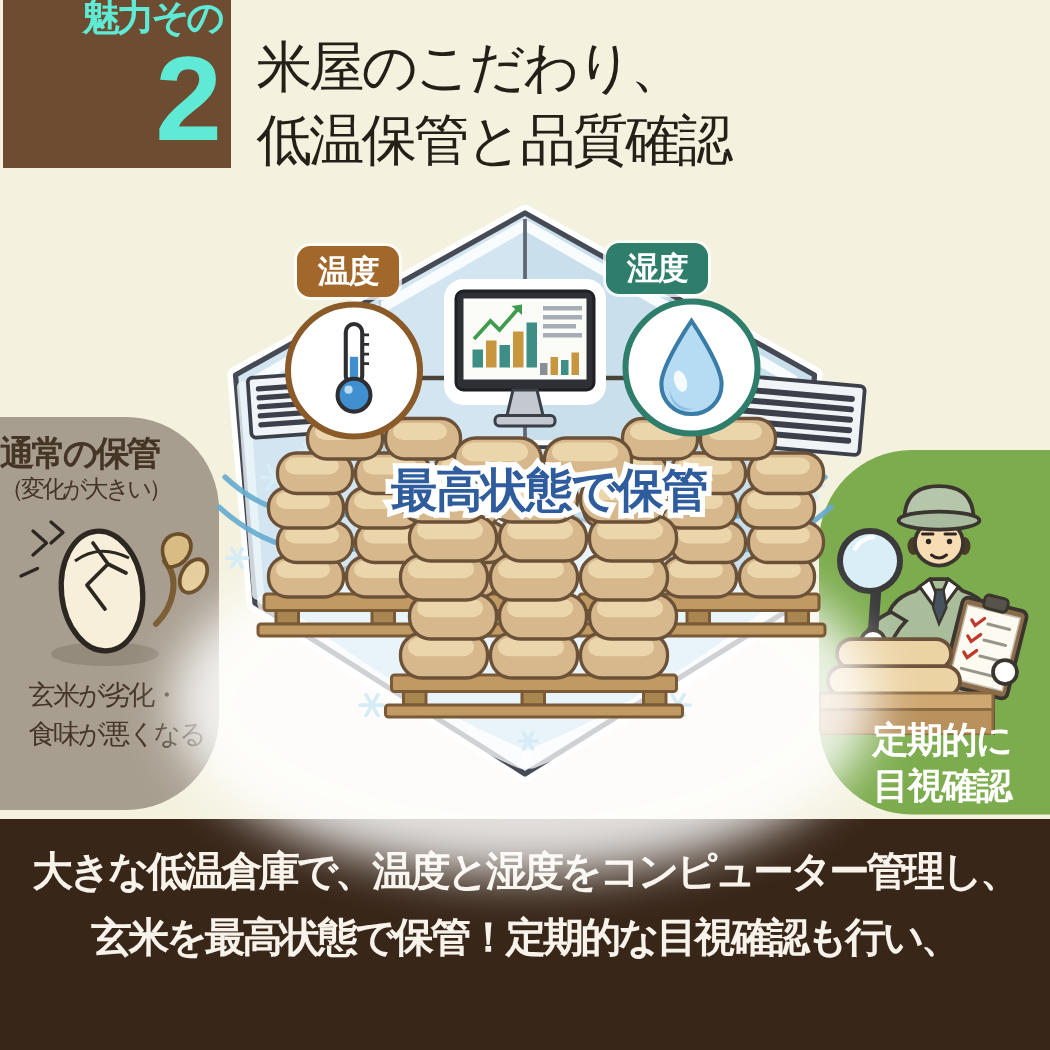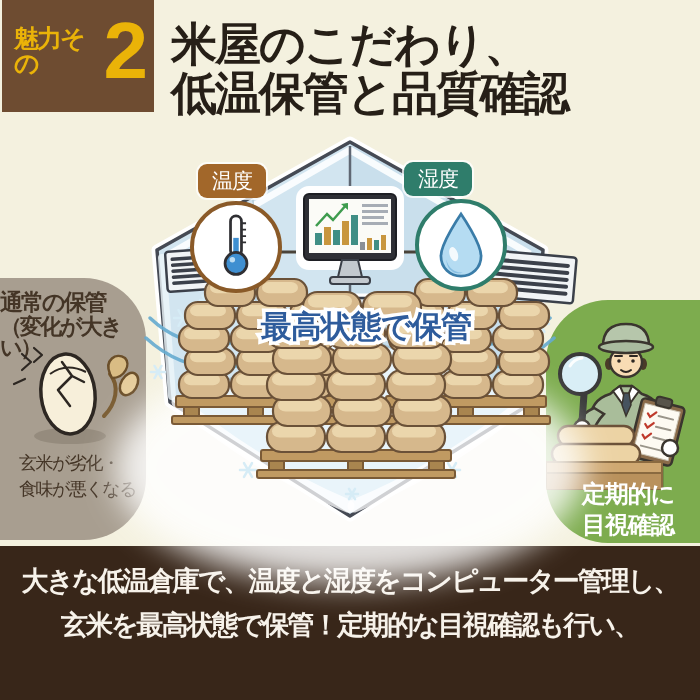--- a/index.html
+++ b/index.html
@@ -7,47 +7,47 @@
     --taupe:#a89e90; --taupe-ink:#443526; --green:#7dac4e;
     --footer-bg:#382619; --footer-ink:#f7f2ea;
     --temp-brown:#a2672a; --teal:#2f7d6b; --caption-blue:#2e5c9c;
   }
   html,body{margin:0;padding:0;background:#888;}
   *{box-sizing:border-box;font-family:"Liberation Sans","DejaVu Sans",sans-serif;}
   .stage{position:relative;width:700px;height:700px;background:var(--cream);overflow:hidden;}
 
   
   .hdr-badge{position:absolute;left:2px;top:0;width:152px;height:112px;background:var(--badge-brown);
-    display:flex;align-items:flex-end;justify-content:flex-start;padding:0 6px 28px 12px;color:#eab308;}
+    display:flex;align-items:flex-end;justify-content:flex-start;padding:0 6px 10px 12px;color:#5eead4;flex-direction:column;}
   .hdr-badge .prefix{font-size:25px;font-weight:900;letter-spacing:-2px;line-height:1;padding-bottom:8px;}
   .hdr-badge .num{font-size:80px;font-weight:900;line-height:0.82;margin-left:2px;}
-  .page-title{position:absolute;left:171px;top:20px;color:var(--ink);font-size:46px;font-weight:700;
+  .page-title{position:absolute;left:171px;top:20px;color:var(--ink);font-size:37px;font-weight:400;
     line-height:49px;letter-spacing:-2px;white-space:nowrap;}
 
   
   .panel-left{position:absolute;left:0;top:278px;width:146px;height:262px;background:var(--taupe);
     border-radius:0 62px 62px 0;z-index:1;overflow:hidden;color:var(--taupe-ink);text-align:left;}
   .panel-left .h1{margin-top:11px;font-size:23px;font-weight:900;letter-spacing:-2px;line-height:27px;}
-  .panel-left .h2{font-size:22px;font-weight:700;letter-spacing:-2px;line-height:21px;}
+  .panel-left .h2{font-size:16px;font-weight:400;letter-spacing:-2px;line-height:21px;}
   .panel-left .cap{position:absolute;left:0;right:0;top:172px;font-size:18px;font-weight:400;
     letter-spacing:-1.5px;line-height:26px;padding-left:19px;}
   .grain-wrap{position:absolute;left:2px;top:58px;width:142px;height:112px;}
 
   .panel-right{position:absolute;left:546px;top:300px;width:154px;height:243px;background:var(--green);
     border-radius:62px 0 0 62px;z-index:1;overflow:hidden;}
   .panel-right .cap{position:absolute;left:0;right:0;top:178px;color:#fff;font-size:24px;font-weight:900;
     letter-spacing:-1px;line-height:31px;text-align:center;padding-left:10px;}
   .inspector-wrap{position:absolute;left:0;top:14px;width:154px;height:176px;}
 
   
   .scene{position:absolute;left:0;top:0;width:700px;height:700px;z-index:2;pointer-events:none;}
 
   
   .tag{position:absolute;z-index:3;width:68px;height:34px;border-radius:9px;color:#fff;
-    font-size:21px;font-weight:400;letter-spacing:-1px;display:flex;align-items:center;justify-content:center;
+    font-size:21px;font-weight:700;letter-spacing:-1px;display:flex;align-items:center;justify-content:center;
     box-shadow:0 0 0 2px rgba(255,255,255,.75);}
   .tag.temp{left:198px;top:164px;background:var(--temp-brown);}
   .tag.hum{left:404px;top:162px;background:var(--teal);}
   .gauge{position:absolute;z-index:3;width:92px;height:92px;border-radius:50%;background:#fff;}
   .gauge.temp{left:190px;top:201px;border:4px solid #8a5a28;}
   .gauge.hum{left:415px;top:199px;border:4px solid var(--teal);}
   .gauge svg{position:absolute;left:0;top:0;}
 
   .center-cap{position:absolute;left:241px;top:306px;width:250px;height:46px;z-index:3;text-align:center;}
   .center-cap span{position:absolute;left:0;right:0;top:0;font-size:31px;font-weight:900;letter-spacing:-1px;

